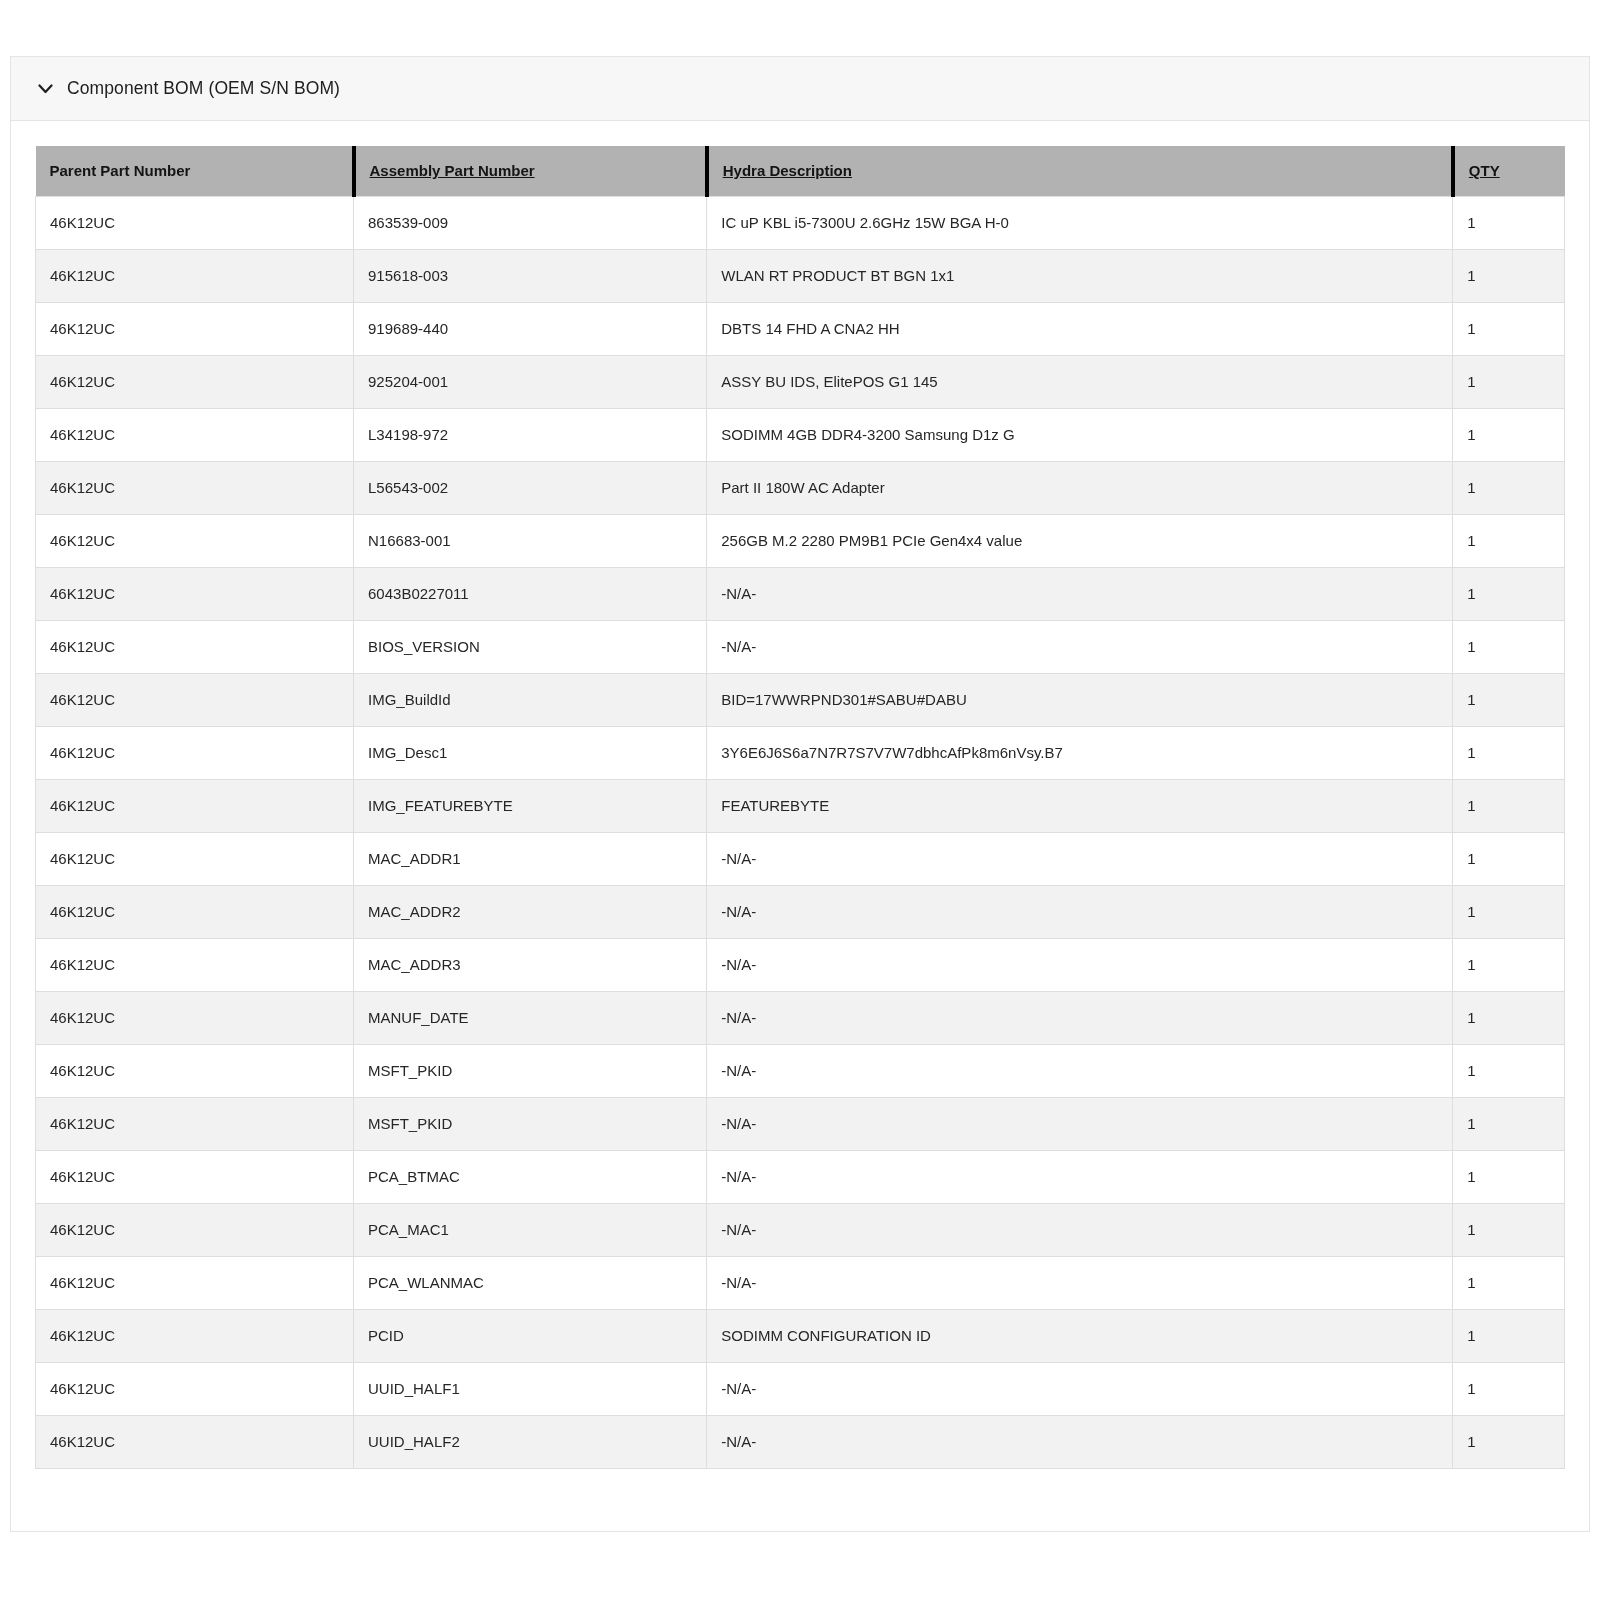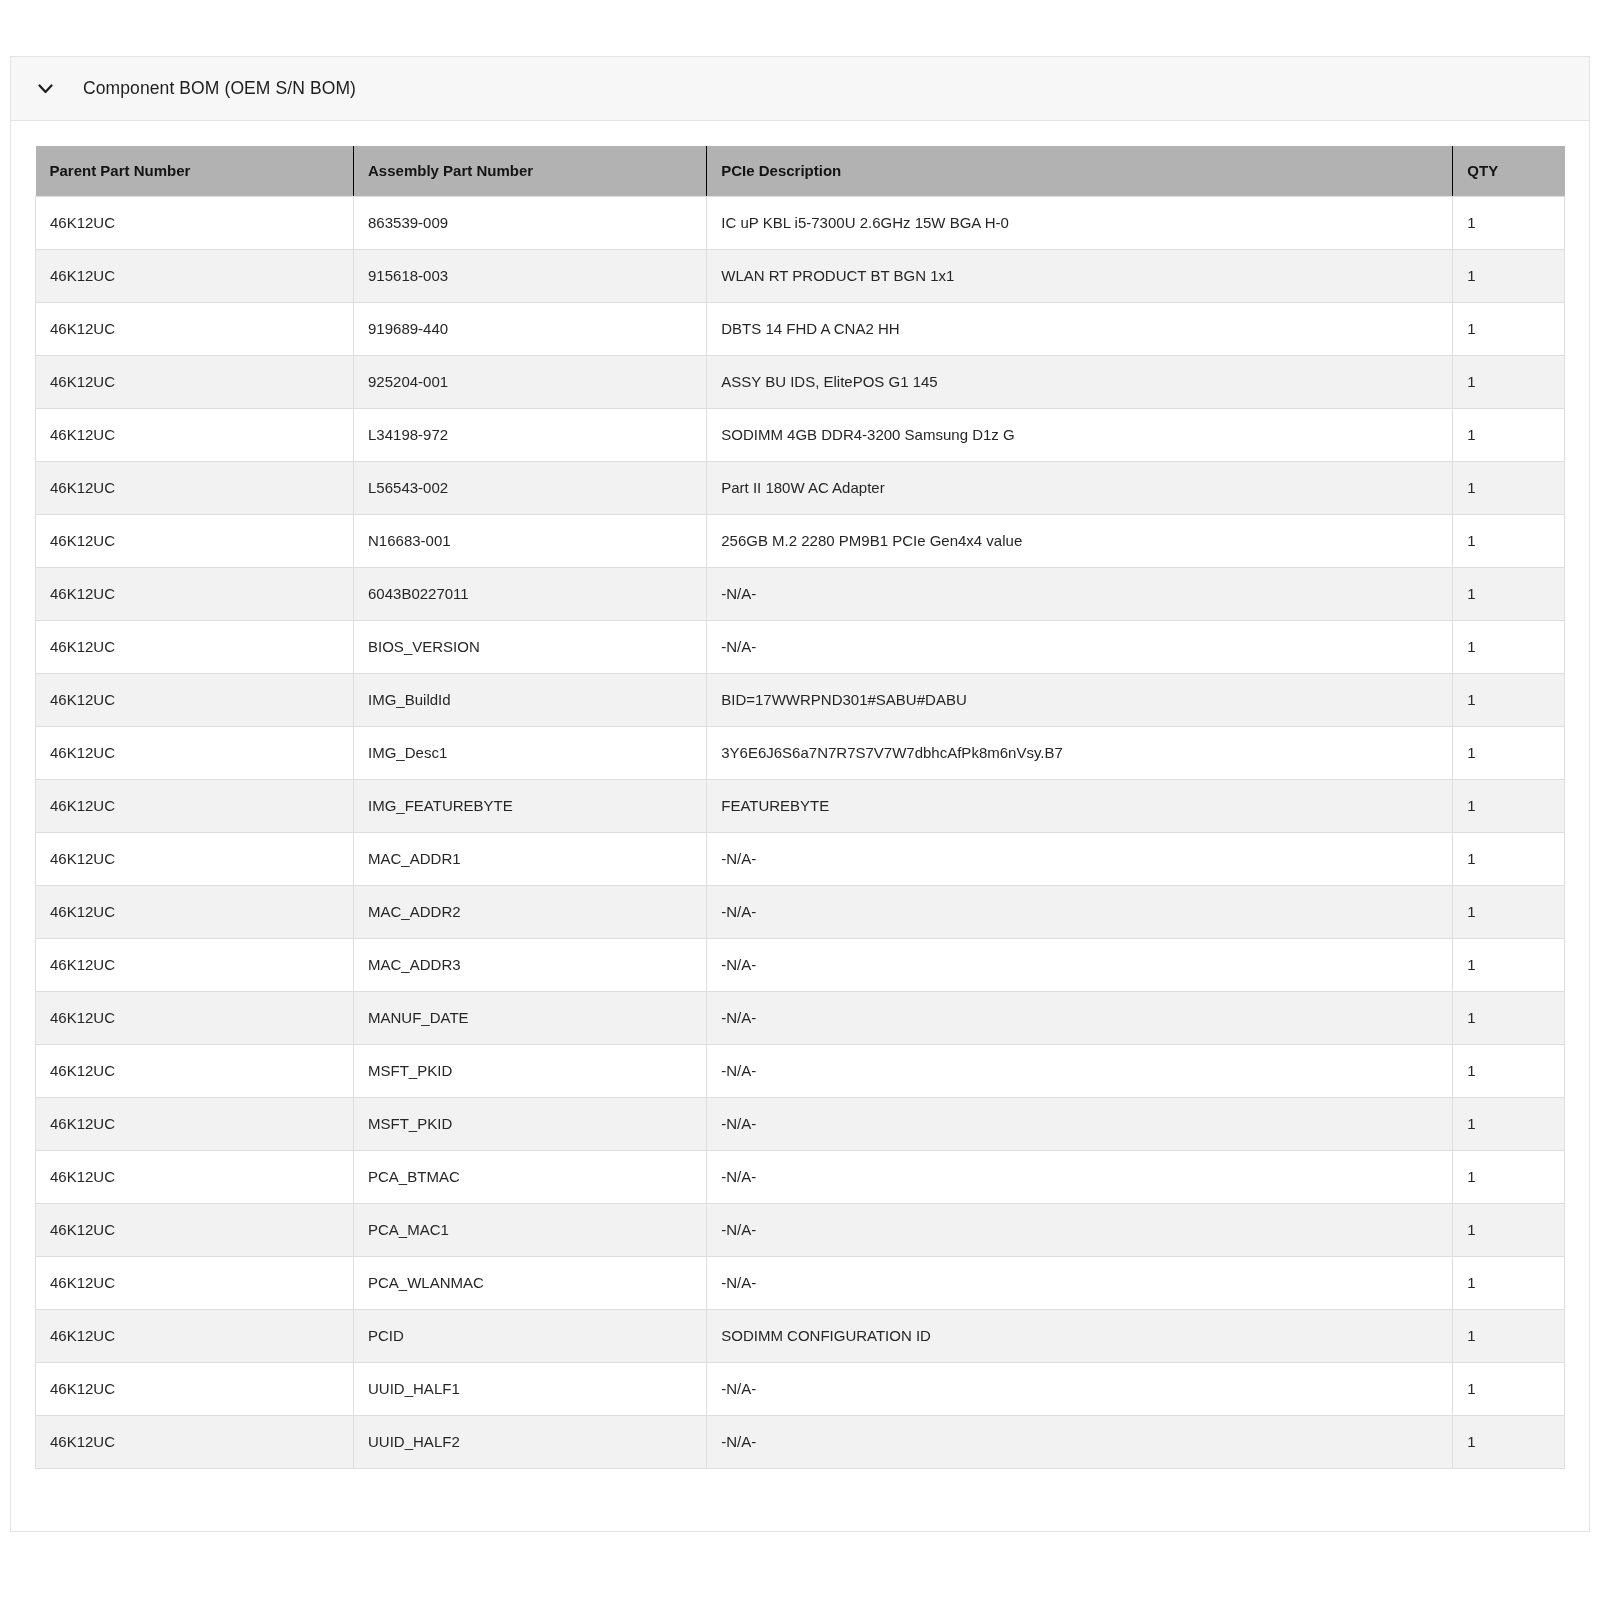--- a/index.html
+++ b/index.html
@@ -26,21 +26,21 @@
     border: 1px solid #e4e4e4;
     background: #ffffff;
   }
   .panel-header {
     height: 64px;
     background: #f7f7f7;
     border-bottom: 1px solid #e4e4e4;
     display: flex;
     align-items: center;
     padding: 0 26px;
-    gap: 30px;
+    gap: 14px;
     cursor: pointer;
     box-sizing: border-box;
   }
   .chevron {
     width: 16px;
     height: 16px;
     display: flex;
     align-items: center;
     justify-content: center;
     flex: 0 0 auto;
@@ -67,21 +67,22 @@
     color: #141414;
     font-weight: bold;
     font-size: 15px;
     text-align: left;
     height: 50px;
     padding: 12px 14px;
     box-sizing: border-box;
     border-bottom: 1px solid #dedede;
   }
   table.bom th + th {
-    border-left: 1px solid #000000;
+    border-left: 4px solid #000000;
+    text-decoration: underline;
   }
   table.bom td {
     height: 53px;
     padding: 0 14px;
     box-sizing: border-box;
     font-size: 15px;
     color: #262626;
     border: 1px solid #dedede;
     background: #ffffff;
     overflow: hidden;
@@ -112,21 +113,21 @@
         <colgroup>
           <col class="c-parent">
           <col class="c-assembly">
           <col class="c-desc">
           <col class="c-qty">
         </colgroup>
         <thead>
           <tr>
             <th>Parent Part Number</th>
             <th>Assembly Part Number</th>
-            <th>PCIe Description</th>
+            <th>Hydra Description</th>
             <th>QTY</th>
           </tr>
         </thead>
         <tbody>
             <tr>
               <td>46K12UC</td>
               <td>863539-009</td>
               <td>IC uP KBL i5-7300U 2.6GHz 15W BGA H-0</td>
               <td>1</td>
             </tr>

